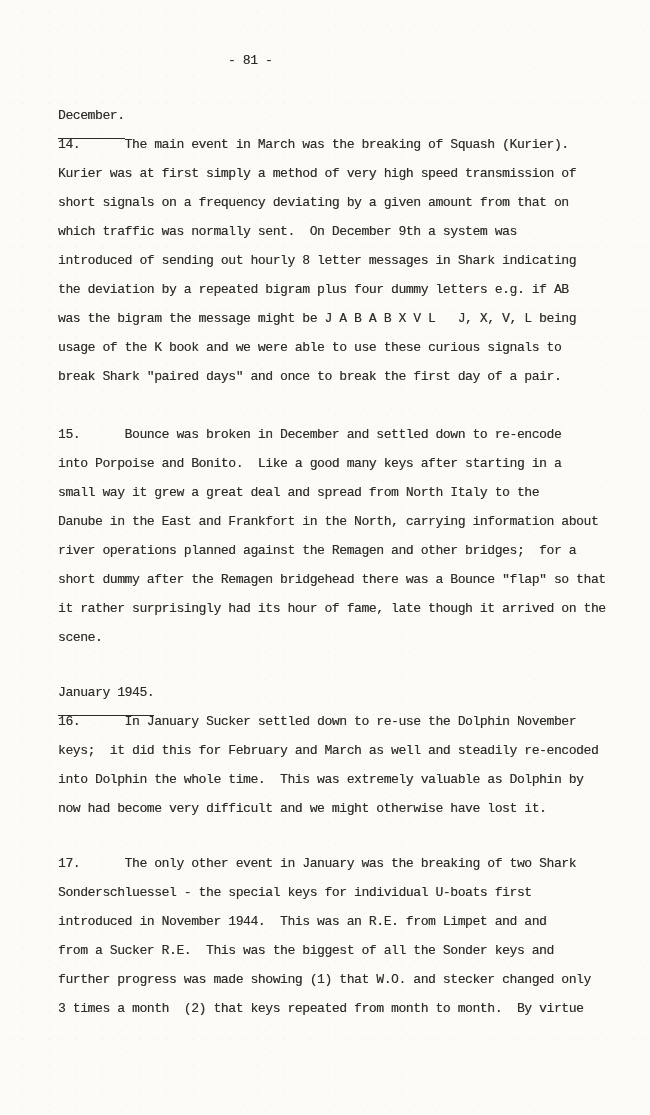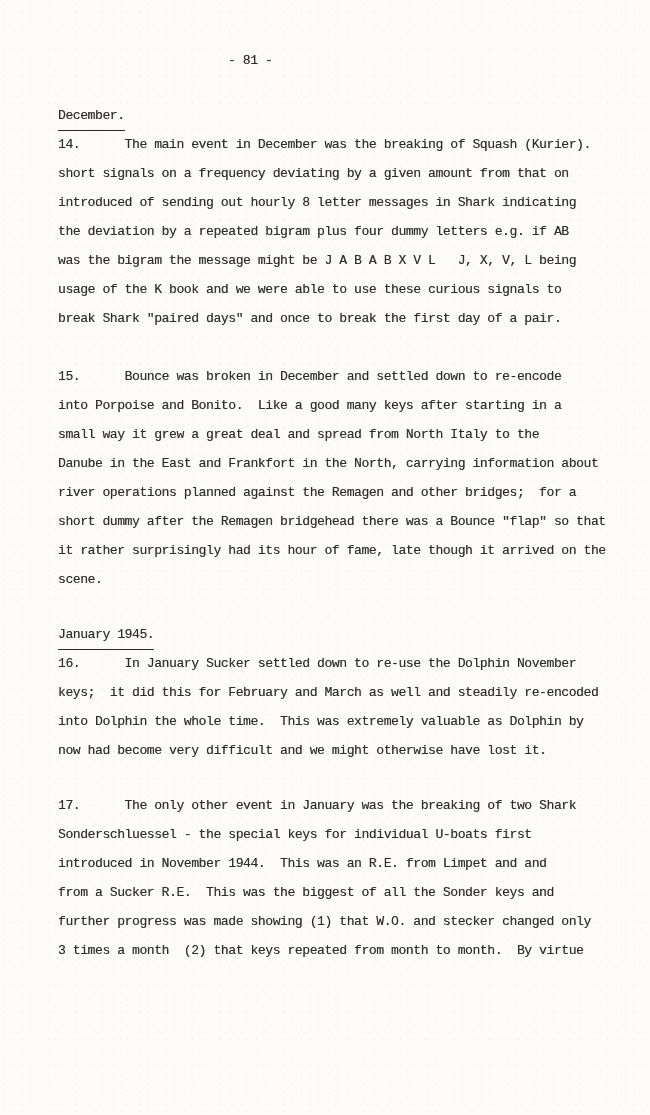--- a/index.html
+++ b/index.html
@@ -34,43 +34,45 @@
   .content {
     margin-left: 58px;
     margin-right: 30px;
   }
   .heading {
     margin-top: 26px;
     white-space: pre;
   }
   .heading .u {
     border-bottom: 1.5px solid #2e2b28;
-    padding-bottom: 7px;
+    padding-bottom: 15px;
   }
   .para { margin-top: 0; }
   .para.gap { margin-top: 29px; }
   .para.gap-lg { margin-top: 26px; }
   .line {
     white-space: pre;
   }
 </style>
 </head>
 <body>
 
 <div class="page">
 
   <div class="page-number">- 81 -</div>
 
   <div class="content">
 
     <div class="heading"><span class="u">December.</span></div>
 
     <div class="para">
-      <div class="line">14.      The main event in December was the breaking of Squash (Kurier).</div>
+      <div class="line">14.      The main event in March was the breaking of Squash (Kurier).</div>
+      <div class="line">Kurier was at first simply a method of very high speed transmission of</div>
       <div class="line">short signals on a frequency deviating by a given amount from that on</div>
+      <div class="line">which traffic was normally sent.  On December 9th a system was</div>
       <div class="line">introduced of sending out hourly 8 letter messages in Shark indicating</div>
       <div class="line">the deviation by a repeated bigram plus four dummy letters e.g. if AB</div>
       <div class="line">was the bigram the message might be J A B A B X V L   J, X, V, L being</div>
       <div class="line">usage of the K book and we were able to use these curious signals to</div>
       <div class="line">break Shark "paired days" and once to break the first day of a pair.</div>
     </div>
 
     <div class="para gap">
       <div class="line">15.      Bounce was broken in December and settled down to re-encode</div>
       <div class="line">into Porpoise and Bonito.  Like a good many keys after starting in a</div>

